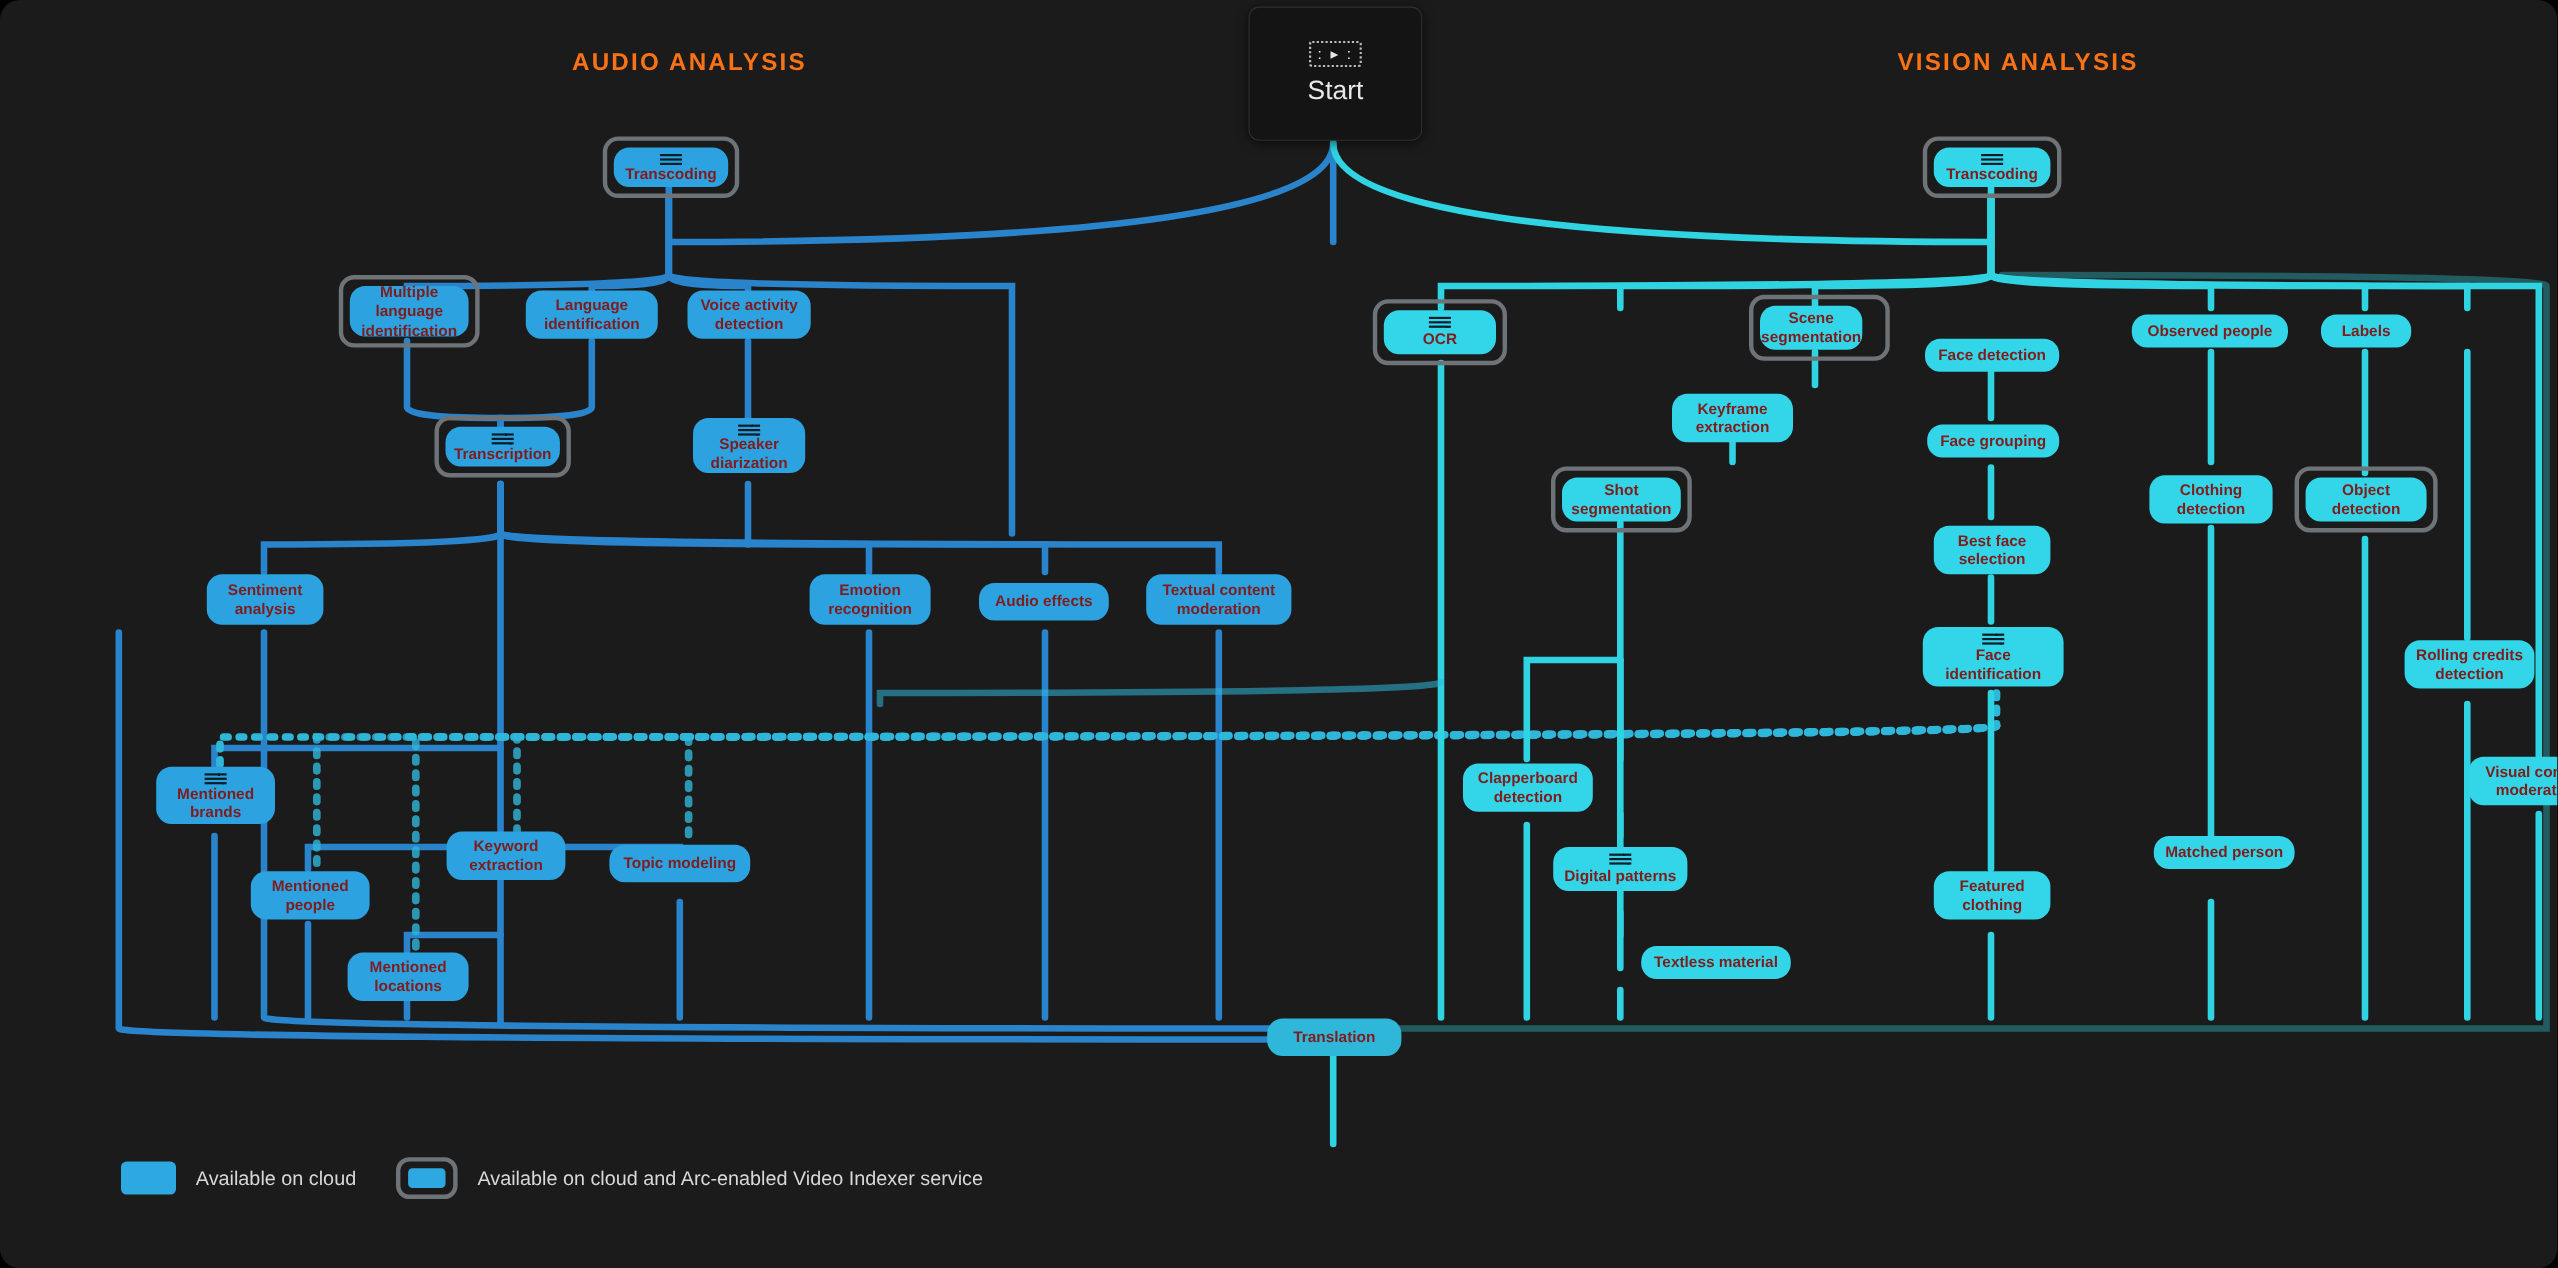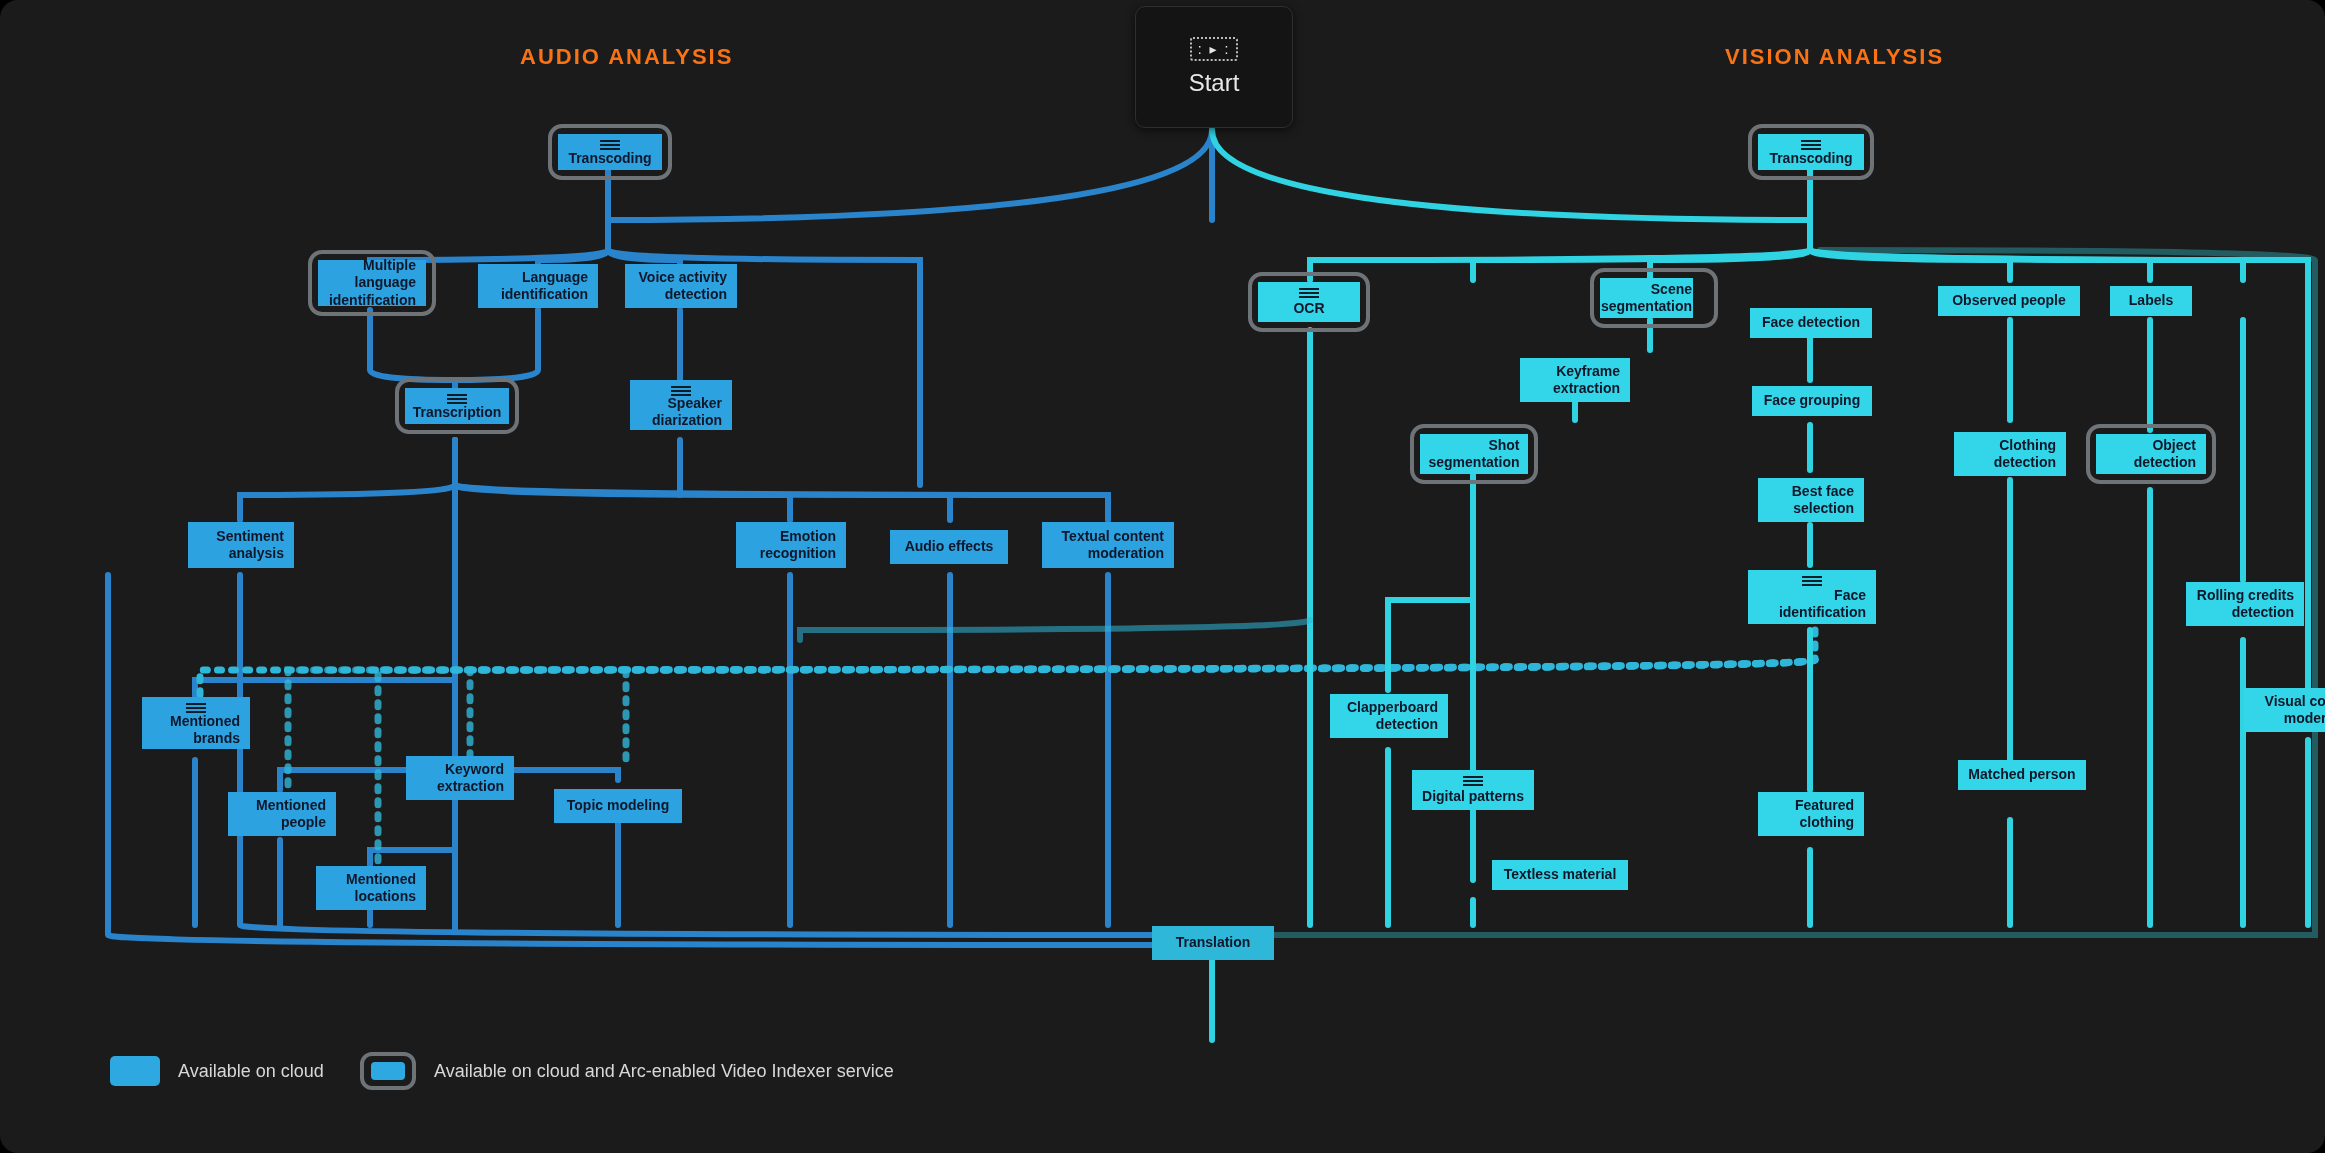--- a/index.html
+++ b/index.html
@@ -1,19 +1,19 @@
 <!DOCTYPE html>
 <html><head>
 <meta charset="utf-8">
 <style>
   html,body{margin:0;padding:0;background:#000;font-family:'Segoe UI',Arial,sans-serif;}
   #stage{position:relative;width:2325px;height:1153px;background:#1b1b1b;border-radius:18px;margin:0 auto;overflow:hidden;box-sizing:border-box;}
   svg.edges{position:absolute;left:0;top:0;width:2325px;height:1153px;pointer-events:none;}
   .hdr{position:absolute;color:#f97316;font-size:22px;font-weight:600;letter-spacing:2px;}
-  .node{position:absolute;background:#2da2e0;color:#0f172a;font-size:14px;font-weight:600;display:flex;align-items:center;justify-content:center;text-align:right;padding:0 10px;border-radius:0;line-height:1.25;box-sizing:border-box;}
+  .node{position:absolute;background:#2da2e0;color:#7f1d1d;font-size:14px;font-weight:600;display:flex;align-items:center;justify-content:center;text-align:center;padding:0 10px;border-radius:14px;line-height:1.25;box-sizing:border-box;}
   .node.vision{background:#33d6e8;}
   .node.param{padding-top:14px;}
   .node.param::before{content:"";position:absolute;top:6px;left:50%;transform:translateX(-50%);width:20px;height:10px;background:
     linear-gradient(#0a1d28,#0a1d28) 0 0/100% 2px no-repeat,
     linear-gradient(#0a1d28,#0a1d28) 0 4px/100% 2px no-repeat,
     linear-gradient(#0a1d28,#0a1d28) 0 8px/100% 2px no-repeat,
     radial-gradient(circle,#0a1d28 1.2px,transparent 1.2px) 3px -0.5px/100% 3px no-repeat,
     radial-gradient(circle,#0a1d28 1.2px,transparent 1.2px) 11px 3.5px/100% 3px no-repeat,
     radial-gradient(circle,#0a1d28 1.2px,transparent 1.2px) 7px 7.5px/100% 3px no-repeat;}
   .frame{position:absolute;border:4px solid #6e7378;border-radius:14px;box-sizing:border-box;background:transparent;pointer-events:none;}
@@ -156,21 +156,21 @@
 
 <div class="node" style="left:188px;top:522px;width:106px;height:46px;">Sentiment analysis</div>
 <div class="node" style="left:736px;top:522px;width:110px;height:46px;">Emotion recognition</div>
 <div class="node" style="left:890px;top:530px;width:118px;height:34px;">Audio effects</div>
 <div class="node" style="left:1042px;top:522px;width:132px;height:46px;">Textual content moderation</div>
 
 <div class="node param" style="left:142px;top:697px;width:108px;height:52px;">Mentioned brands</div>
 <div class="node" style="left:228px;top:792px;width:108px;height:44px;">Mentioned people</div>
 <div class="node" style="left:316px;top:866px;width:110px;height:44px;">Mentioned locations</div>
 <div class="node" style="left:406px;top:756px;width:108px;height:44px;">Keyword extraction</div>
-<div class="node" style="left:554px;top:768px;width:128px;height:34px;margin-top:21px;">Topic modeling</div>
+<div class="node" style="left:554px;top:768px;width:128px;height:34px;">Topic modeling</div>
 
 <div class="node" style="left:1152px;top:926px;width:122px;height:34px;background:#2fb7da;">Translation</div>
 
 <div class="frame" style="left:1748px;top:124px;width:126px;height:56px;"></div>
 <div class="node vision param" style="left:1758px;top:134px;width:106px;height:36px;">Transcoding</div>
 
 <div class="frame" style="left:1248px;top:272px;width:122px;height:60px;"></div>
 <div class="node vision param" style="left:1258px;top:282px;width:102px;height:40px;">OCR</div>
 
 <div class="frame" style="left:1590px;top:268px;width:128px;height:60px;"></div>

